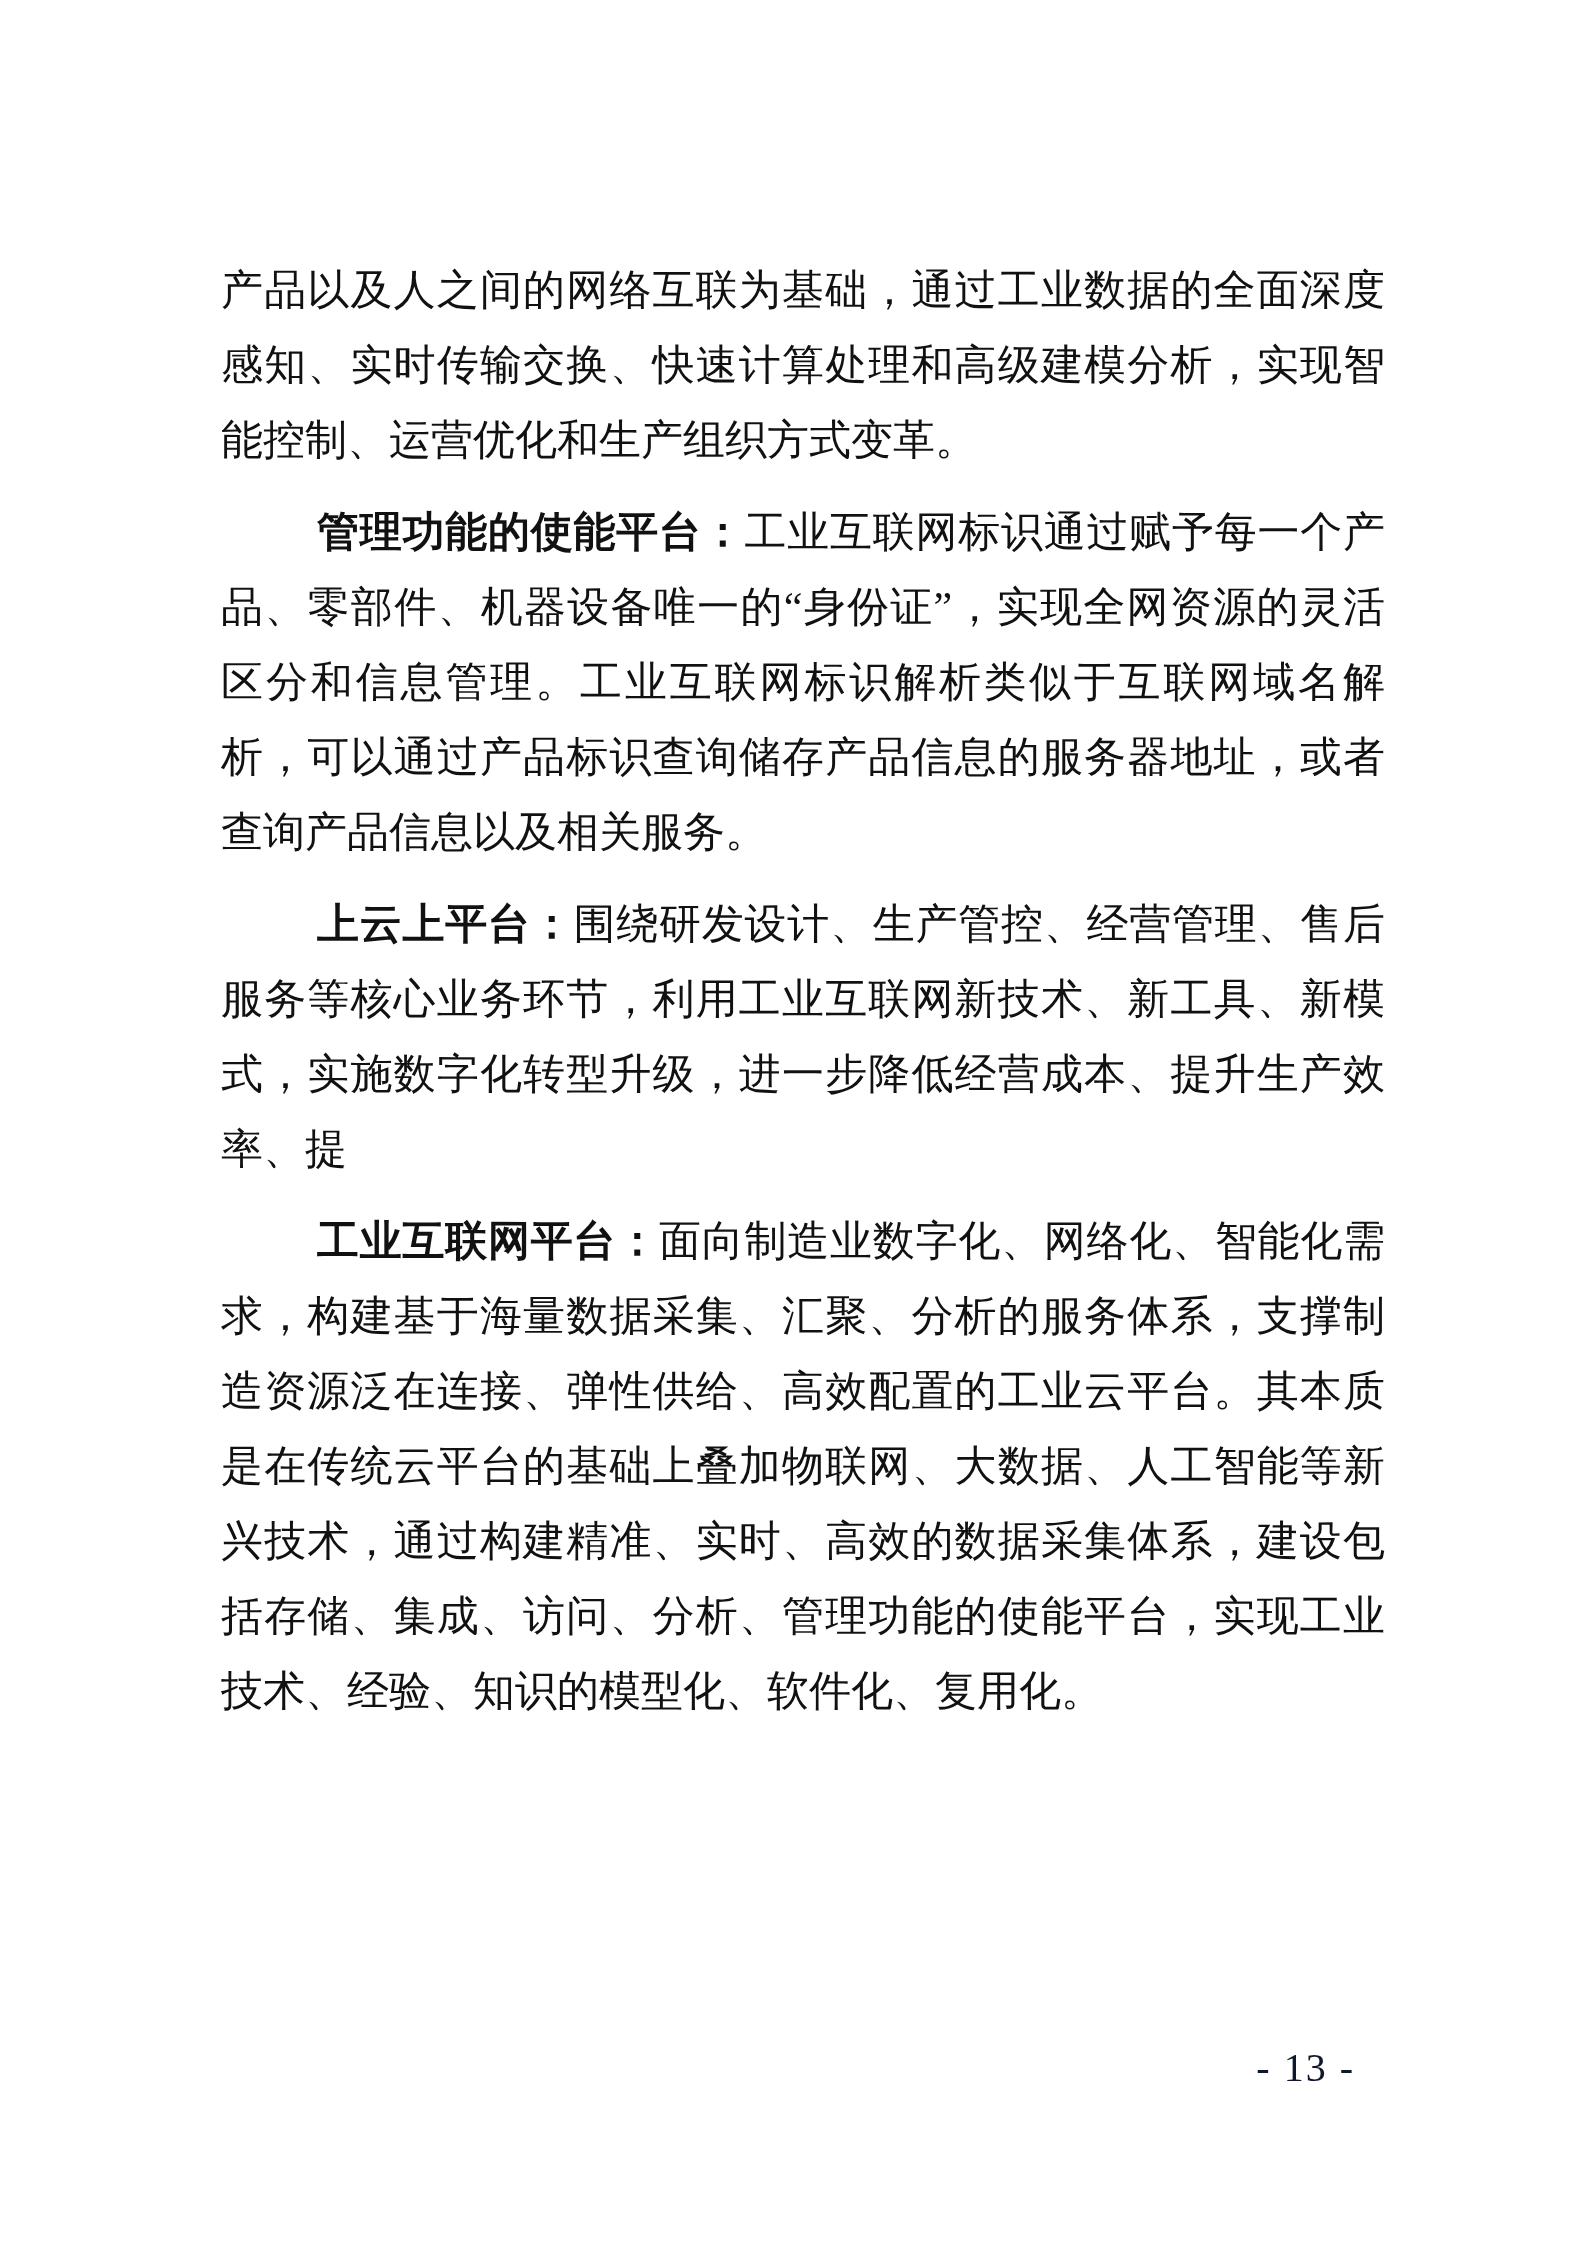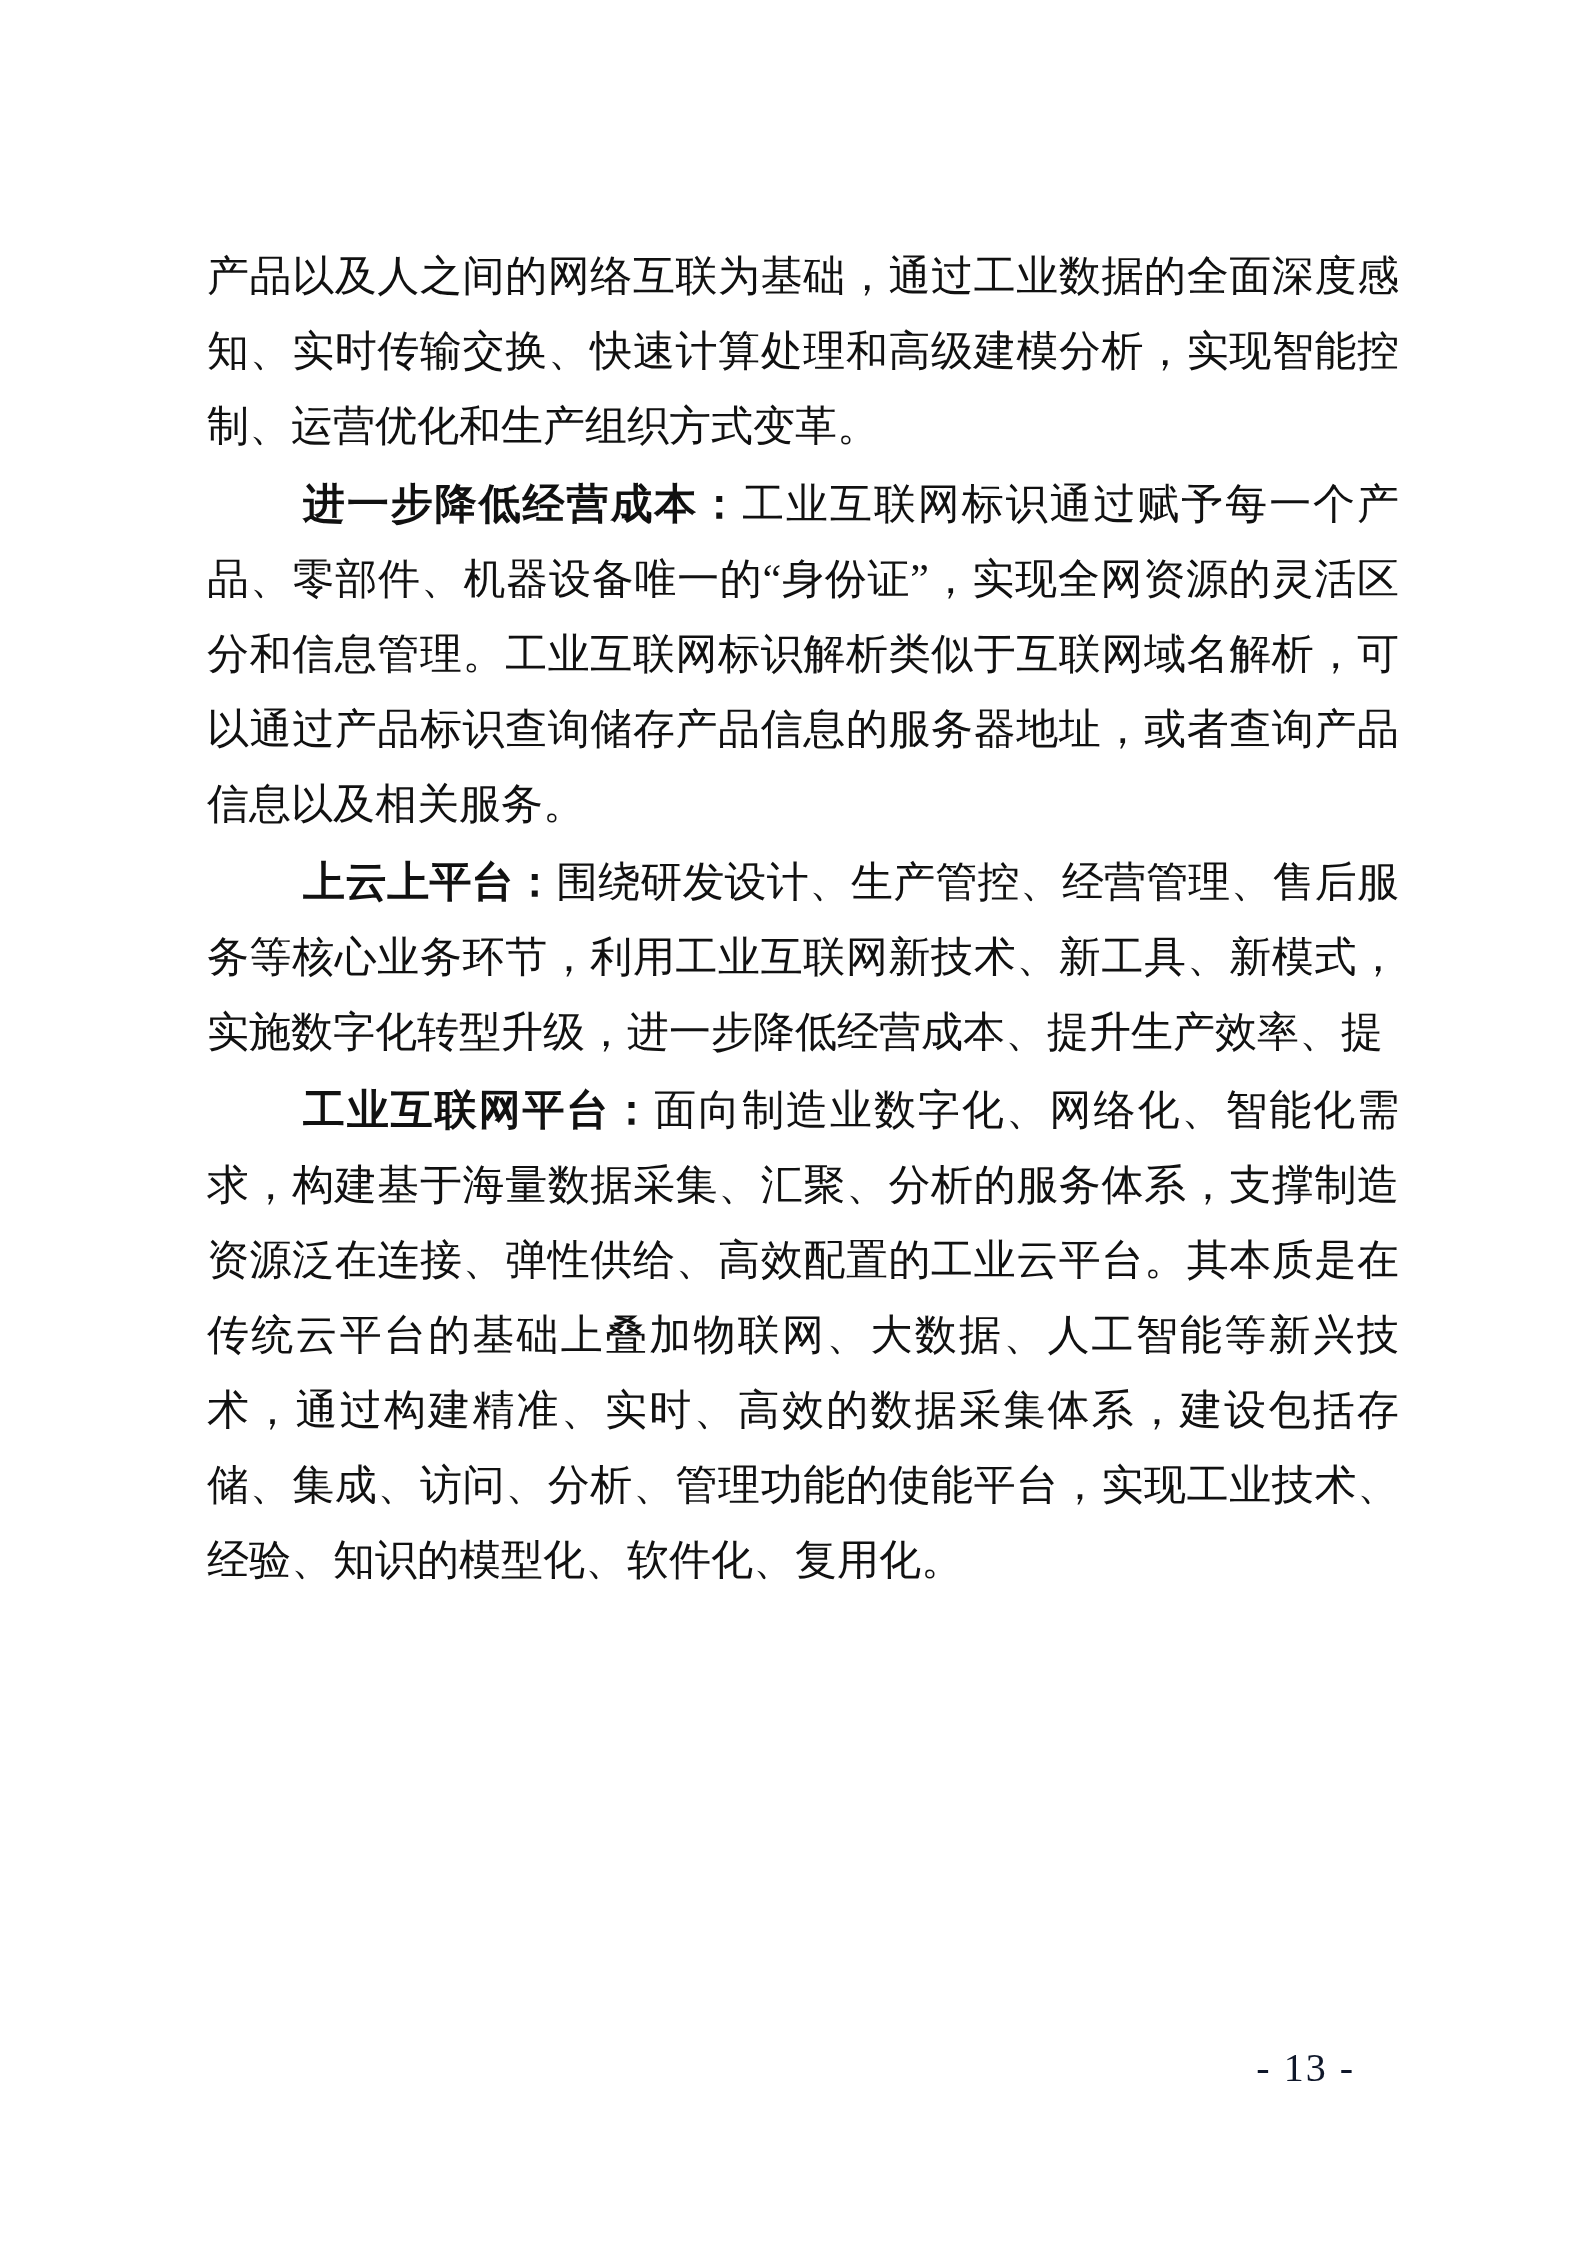--- a/index.html
+++ b/index.html
@@ -16,21 +16,21 @@
     font-family: "Liberation Serif", serif;
     color: #111111;
   }
   .content {
     position: absolute;
     left: 205px;
     top: 237px;
     width: 1196px;
   }
   .para {
-    margin: 2px;
+    margin: 16px;
     font-size: 42px;
     line-height: 75px;
     text-align: justify;
     text-justify: inter-ideograph;
     text-indent: 96px;
     word-break: break-all;
   }
   .para.continuation {
     text-indent: 0;
   }
@@ -52,21 +52,21 @@
 </style>
 </head>
 <body>
 
 <div class="page">
 
   <main class="content">
 
     <p class="para continuation"><span>产品以及人之间的网络互联为基础，通过工业数据的全面深度感知、实时传输交换、快速计算处理和高级建模分析，实现智能控制、运营优化和生产组织方式变革。</span></p>
 
-    <p class="para"><span class="lead">进一步降低经营成本：</span><span>工业互联网标识通过赋予每一个产品、零部件、机器设备唯一的“身份证”，实现全网资源的灵活区分和信息管理。工业互联网标识解析类似于互联网域名解析，可以通过产品标识查询储存产品信息的服务器地址，或者查询产品信息以及相关服务。</span></p>
+    <p class="para"><span class="lead">管理功能的使能平台：</span><span>工业互联网标识通过赋予每一个产品、零部件、机器设备唯一的“身份证”，实现全网资源的灵活区分和信息管理。工业互联网标识解析类似于互联网域名解析，可以通过产品标识查询储存产品信息的服务器地址，或者查询产品信息以及相关服务。</span></p>
 
 
     <p class="para"><span class="lead">上云上平台：</span><span>围绕研发设计、生产管控、经营管理、售后服务等核心业务环节，利用工业互联网新技术、新工具、新模式，实施数字化转型升级，进一步降低经营成本、提升生产效率、提</span></p>
 
     <p class="para"><span class="lead">工业互联网平台：</span><span>面向制造业数字化、网络化、智能化需求，构建基于海量数据采集、汇聚、分析的服务体系，支撑制造资源泛在连接、弹性供给、高效配置的工业云平台。其本质是在传统云平台的基础上叠加物联网、大数据、人工智能等新兴技术，通过构建精准、实时、高效的数据采集体系，建设包括存储、集成、访问、分析、管理功能的使能平台，实现工业技术、经验、知识的模型化、软件化、复用化。</span></p>
 
   </main>
 
   <footer class="page-footer"><span>- 13 -</span></footer>
 

